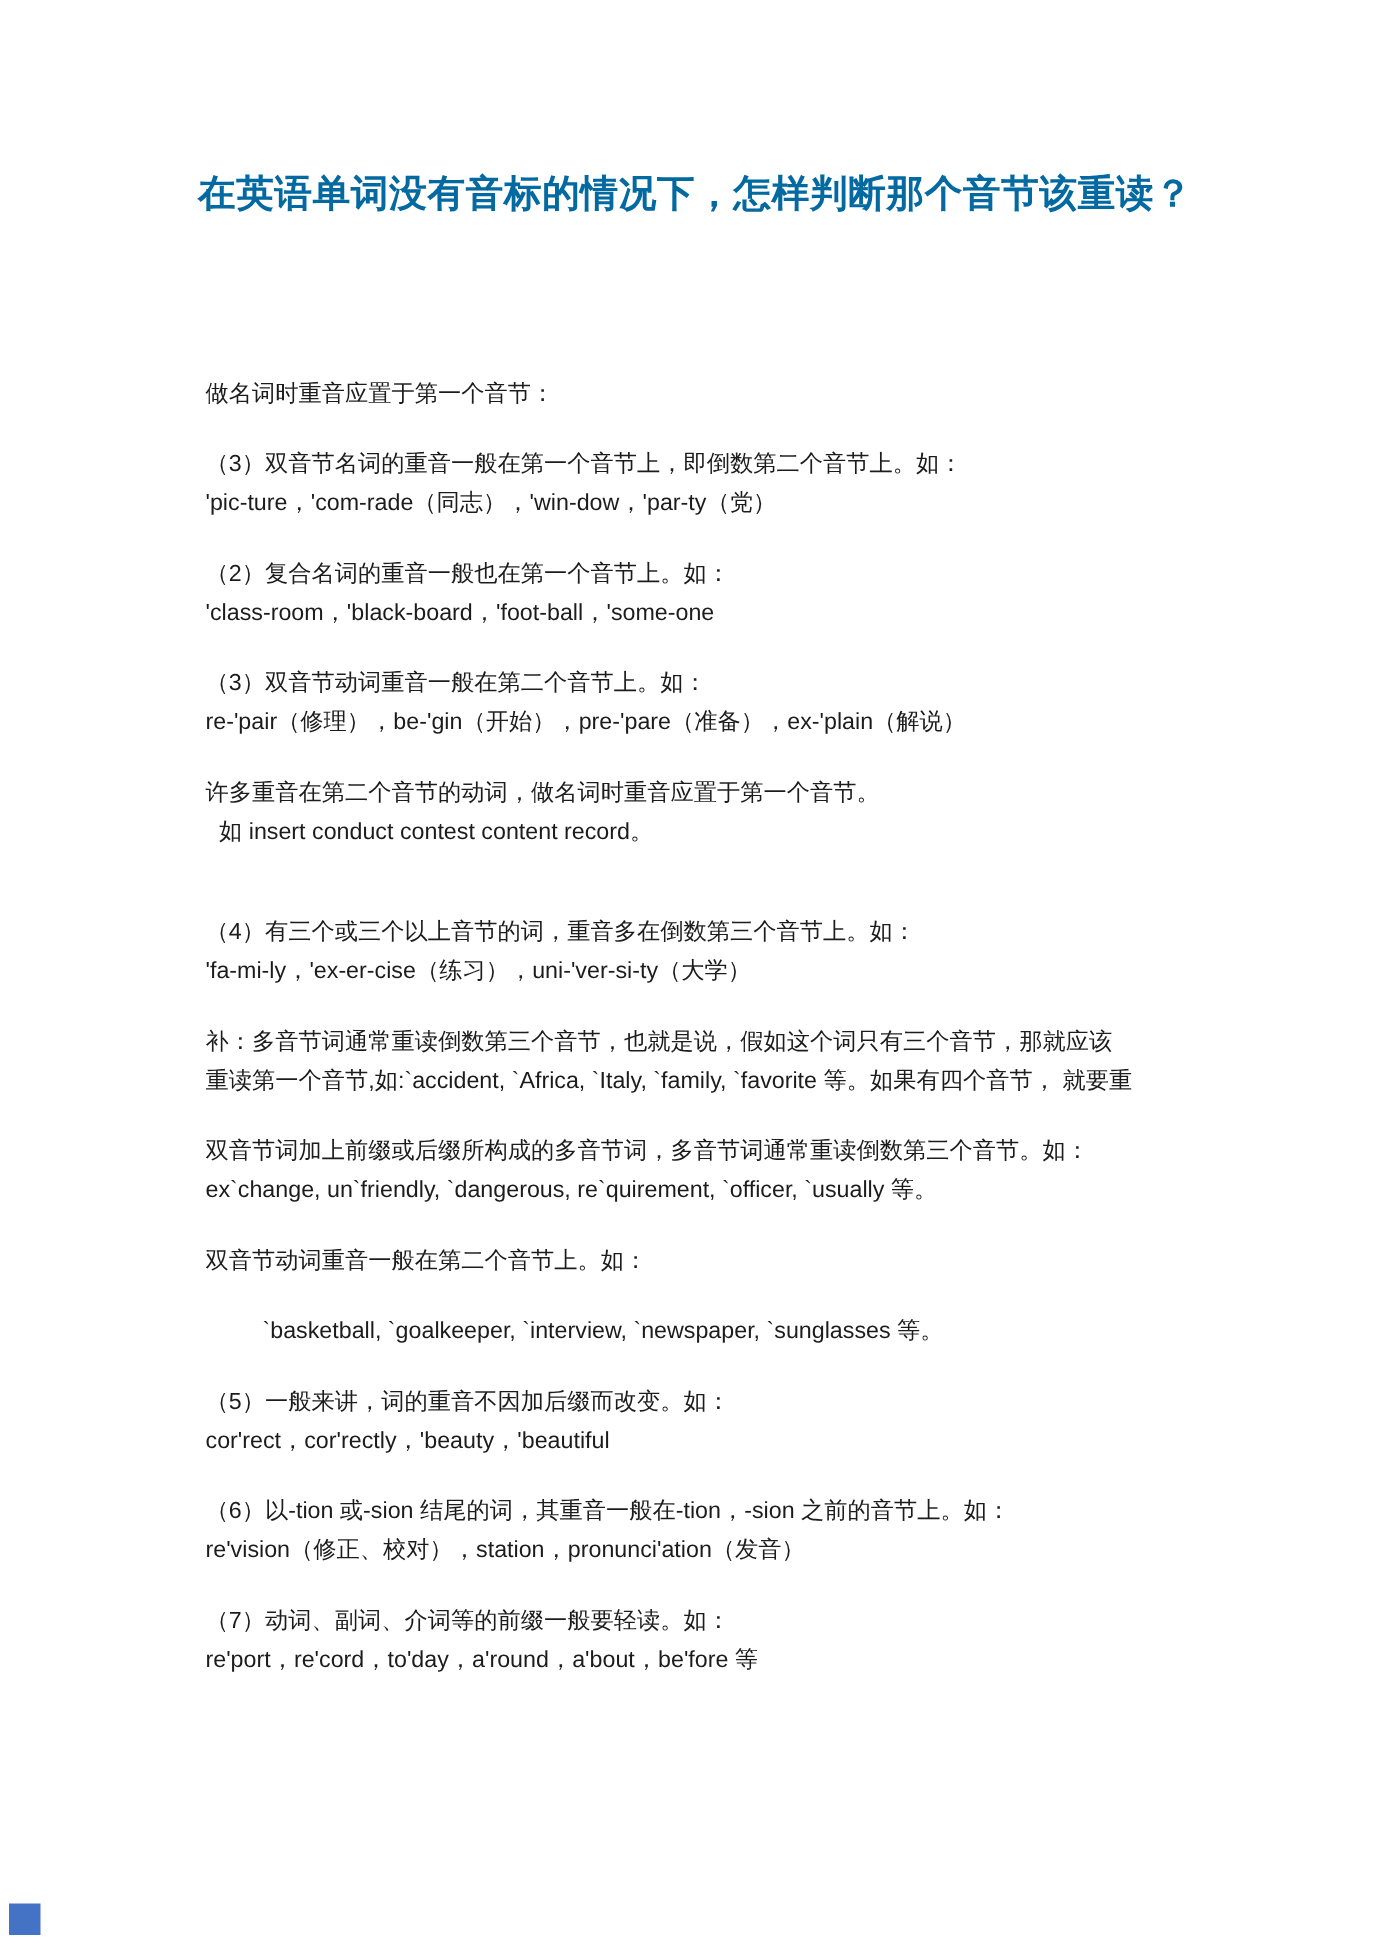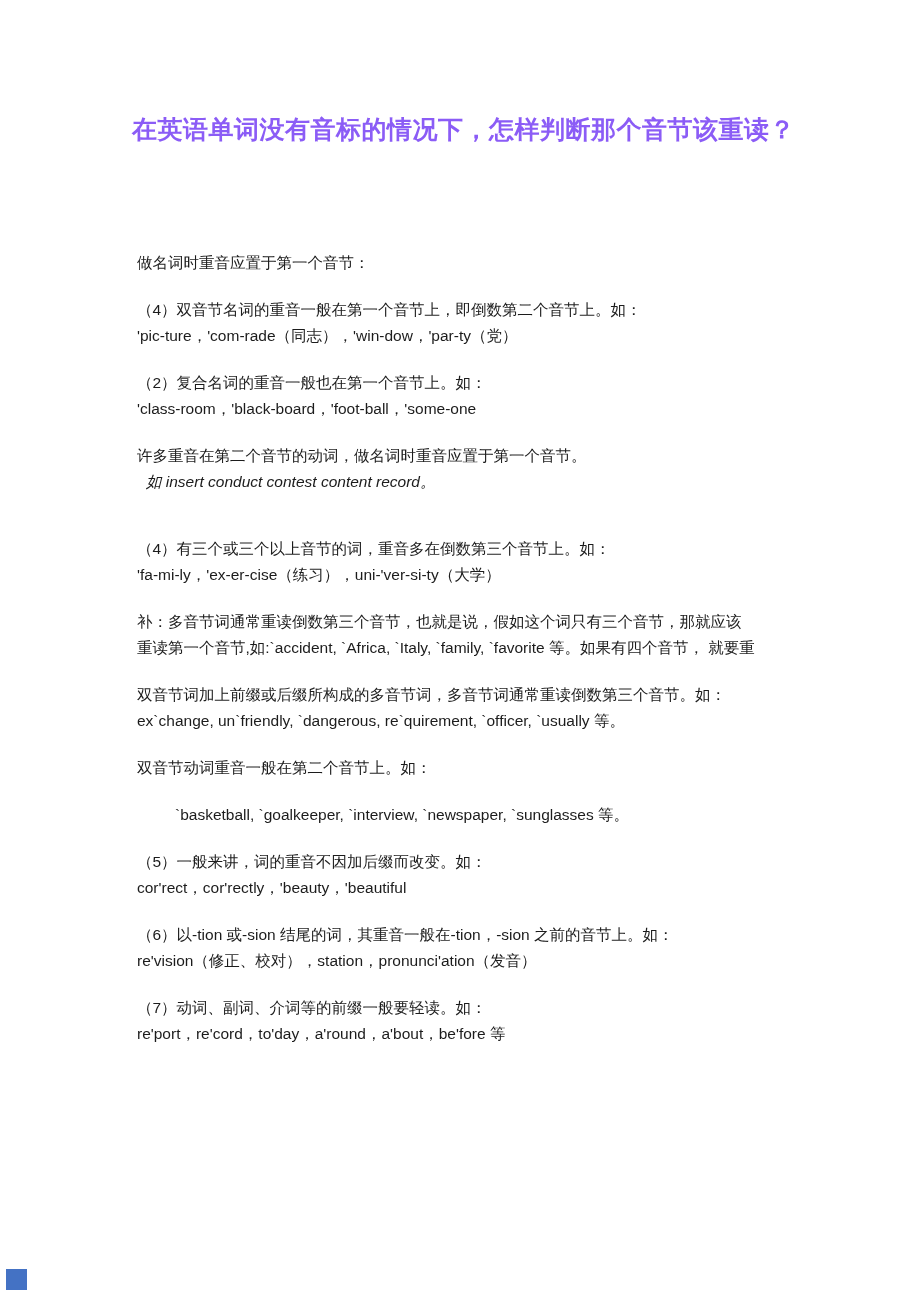--- a/index.html
+++ b/index.html
@@ -22,40 +22,39 @@
     height: 1302px;
     background: #ffffff;
     box-sizing: border-box;
     padding: 112px 112px 0 137px;
   }
   .doc-title {
     font-size: 25px;
     font-weight: bold;
     line-height: 34px;
     text-align: center;
-    color: #8b5cf6;
+    color: #0369a1;
     margin: 0 0 104px -18px;
     letter-spacing: 0.5px;
     white-space: nowrap;
   }
   .para {
     font-size: 15.5px;
     line-height: 26px;
     margin: 0 0 21px 0;
     color: #1c1c1c;
   }
   .para.gap-before {
     margin-top: 41px;
   }
   .line {
     white-space: pre-wrap;
   }
   .line.indent-small {
     padding-left: 9px;
-    font-style: italic;
   }
   .line.indent-large {
     padding-left: 38px;
   }
   .corner-marker {
     position: absolute;
     left: 6px;
     top: 1269px;
     width: 21px;
     height: 21px;
@@ -67,29 +66,33 @@
 
 <div class="page">
 
   <h1 class="doc-title">在英语单词没有音标的情况下，怎样判断那个音节该重读？</h1>
 
   <div class="para">
     <div class="line">做名词时重音应置于第一个音节：</div>
   </div>
 
   <div class="para">
-    <div class="line">（4）双音节名词的重音一般在第一个音节上，即倒数第二个音节上。如：</div>
+    <div class="line">（3）双音节名词的重音一般在第一个音节上，即倒数第二个音节上。如：</div>
     <div class="line">'pic-ture，'com-rade（同志），'win-dow，'par-ty（党）</div>
   </div>
 
   <div class="para">
     <div class="line">（2）复合名词的重音一般也在第一个音节上。如：</div>
     <div class="line">'class-room，'black-board，'foot-ball，'some-one</div>
   </div>
 
+  <div class="para">
+    <div class="line">（3）双音节动词重音一般在第二个音节上。如：</div>
+    <div class="line">re-'pair（修理），be-'gin（开始），pre-'pare（准备），ex-'plain（解说）</div>
+  </div>
 
   <div class="para">
     <div class="line">许多重音在第二个音节的动词，做名词时重音应置于第一个音节。</div>
     <div class="line indent-small">如 insert conduct contest content record。</div>
   </div>
 
   <div class="para gap-before">
     <div class="line">（4）有三个或三个以上音节的词，重音多在倒数第三个音节上。如：</div>
     <div class="line">'fa-mi-ly，'ex-er-cise（练习），uni-'ver-si-ty（大学）</div>
   </div>

